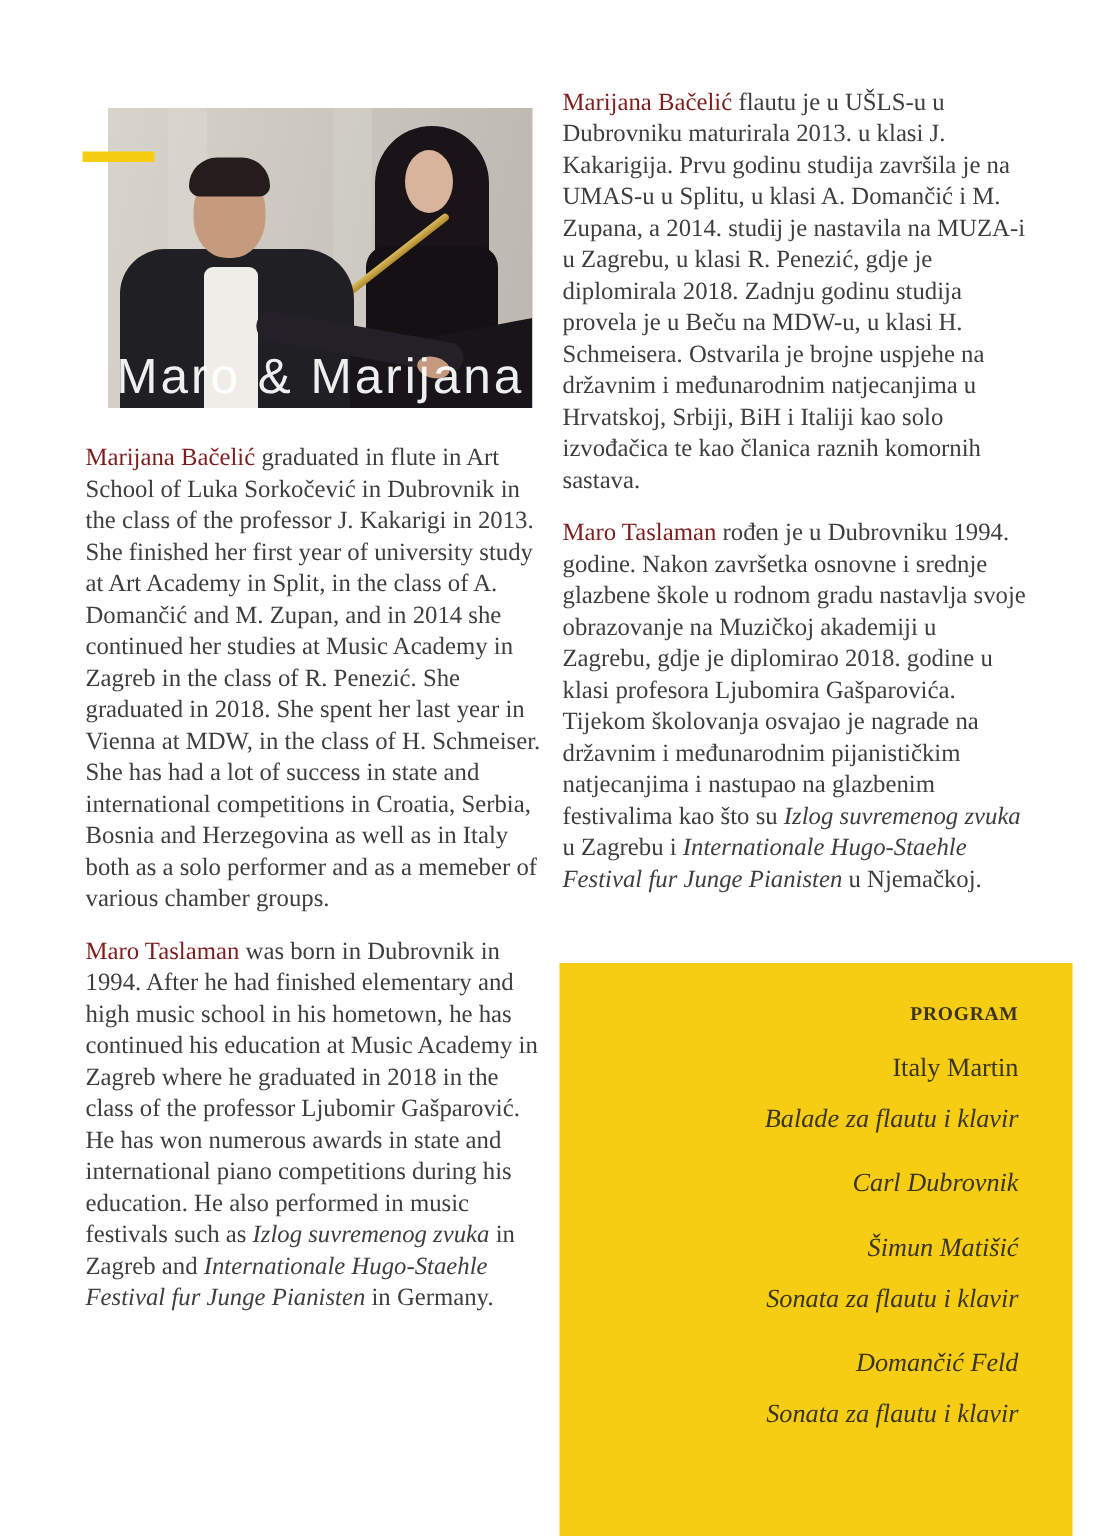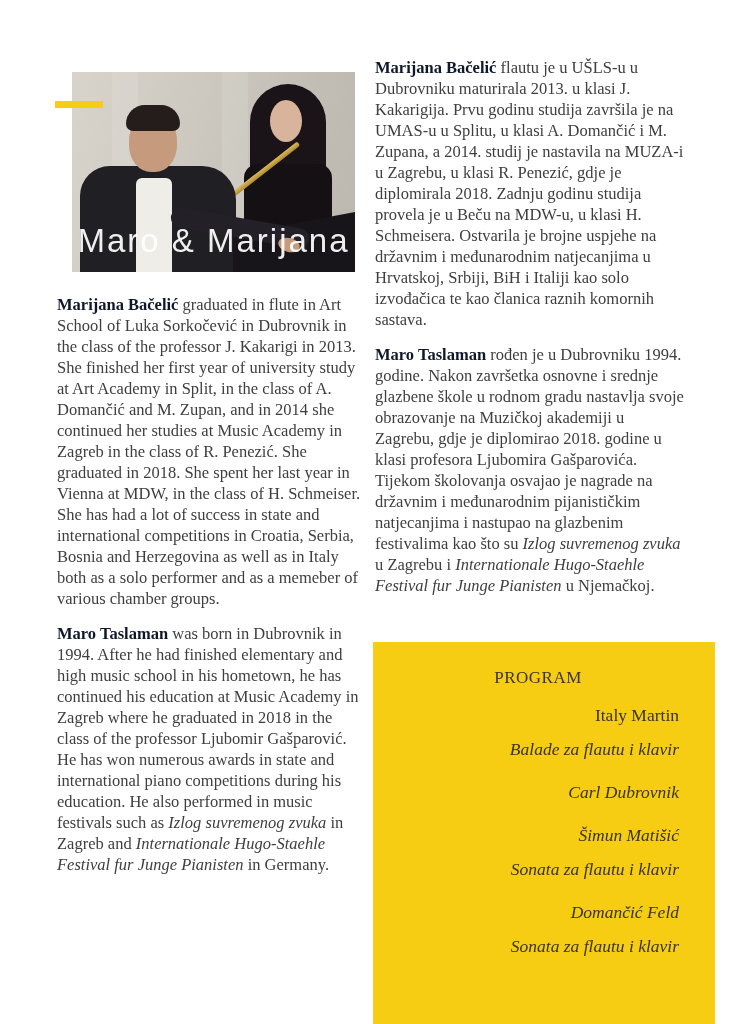--- a/index.html
+++ b/index.html
@@ -18,37 +18,37 @@
   .photo .man-head{position:absolute;left:57px;top:42px;width:48px;height:58px;background:#c69a7d;border-radius:46%;}
   .photo .man-hair{position:absolute;left:54px;top:33px;width:54px;height:26px;background:#241d1c;border-radius:26px 26px 10px 10px;}
   .photo .woman-hair{position:absolute;left:178px;top:12px;width:76px;height:152px;background:#1a1317;border-radius:38px 38px 20px 20px;}
   .photo .woman-face{position:absolute;left:198px;top:28px;width:32px;height:42px;background:#d8b49c;border-radius:50%;}
   .photo .woman-top{position:absolute;left:172px;top:92px;width:88px;height:82px;background:#151013;border-radius:14px 14px 0 0;}
   .photo .flute{position:absolute;left:148px;top:96px;width:88px;height:5px;background:linear-gradient(#dcba5e,#ad8a2c);transform:rotate(-38deg);border-radius:3px;}
   .photo .arm{position:absolute;left:98px;top:146px;width:140px;height:20px;background:#232027;border-radius:10px;transform:rotate(10deg);}
   .photo .hand{position:absolute;left:206px;top:166px;width:22px;height:14px;background:#c69a7d;border-radius:50%;transform:rotate(14deg);}
   .photo .piano{position:absolute;right:0;bottom:0;width:122px;height:60px;background:#18151a;clip-path:polygon(0 38%,100% 0,100% 100%,0 100%);}
   .photo .overlay-title{
-    position:absolute;left:0;right:0;bottom:12px;text-align:center;
+    position:absolute;left:0;right:0;bottom:2px;text-align:center;
     font-family:"Liberation Sans",sans-serif;font-weight:300;font-size:33px;line-height:38px;
     color:rgba(255,255,255,.93);letter-spacing:2px;white-space:nowrap;
   }
   .accent-dash{position:absolute;left:55px;top:101px;width:48px;height:7px;background:#f6cd12;z-index:3;}
   
   .col-left{position:absolute;left:57px;top:294px;width:304px;}
   .col-right{position:absolute;left:375px;top:57px;width:312px;}
   .para{margin:0 0 14px 0;font-size:16.5px;line-height:21px;text-align:left;}
-  .para strong{font-weight:bold;color:#0f172a;}
+  .para strong{font-weight:normal;color:#7f1d1d;}
   .para em{font-style:italic;}
   
   .program-box{
     position:absolute;left:373px;top:642px;width:342px;height:382px;background:#f6cd12;
     box-sizing:border-box;padding:26px 36px 0 24px;text-align:right;color:#3a3422;
   }
-  .program-title{margin:0 0 16px 0;font-size:17px;font-weight:normal;letter-spacing:.5px;text-align:center;}
+  .program-title{margin:0 0 16px 0;font-size:13px;font-weight:bold;letter-spacing:.5px;}
   .program-entry{margin:0 0 21px 0;font-size:17.5px;line-height:22px;}
   .composer.italic{font-style:italic;}
   .composer.roman{font-style:normal;}
   .work{font-style:italic;margin-top:12px;}
 </style>
 </head>
 <body>
 
 <div class="page">
 

